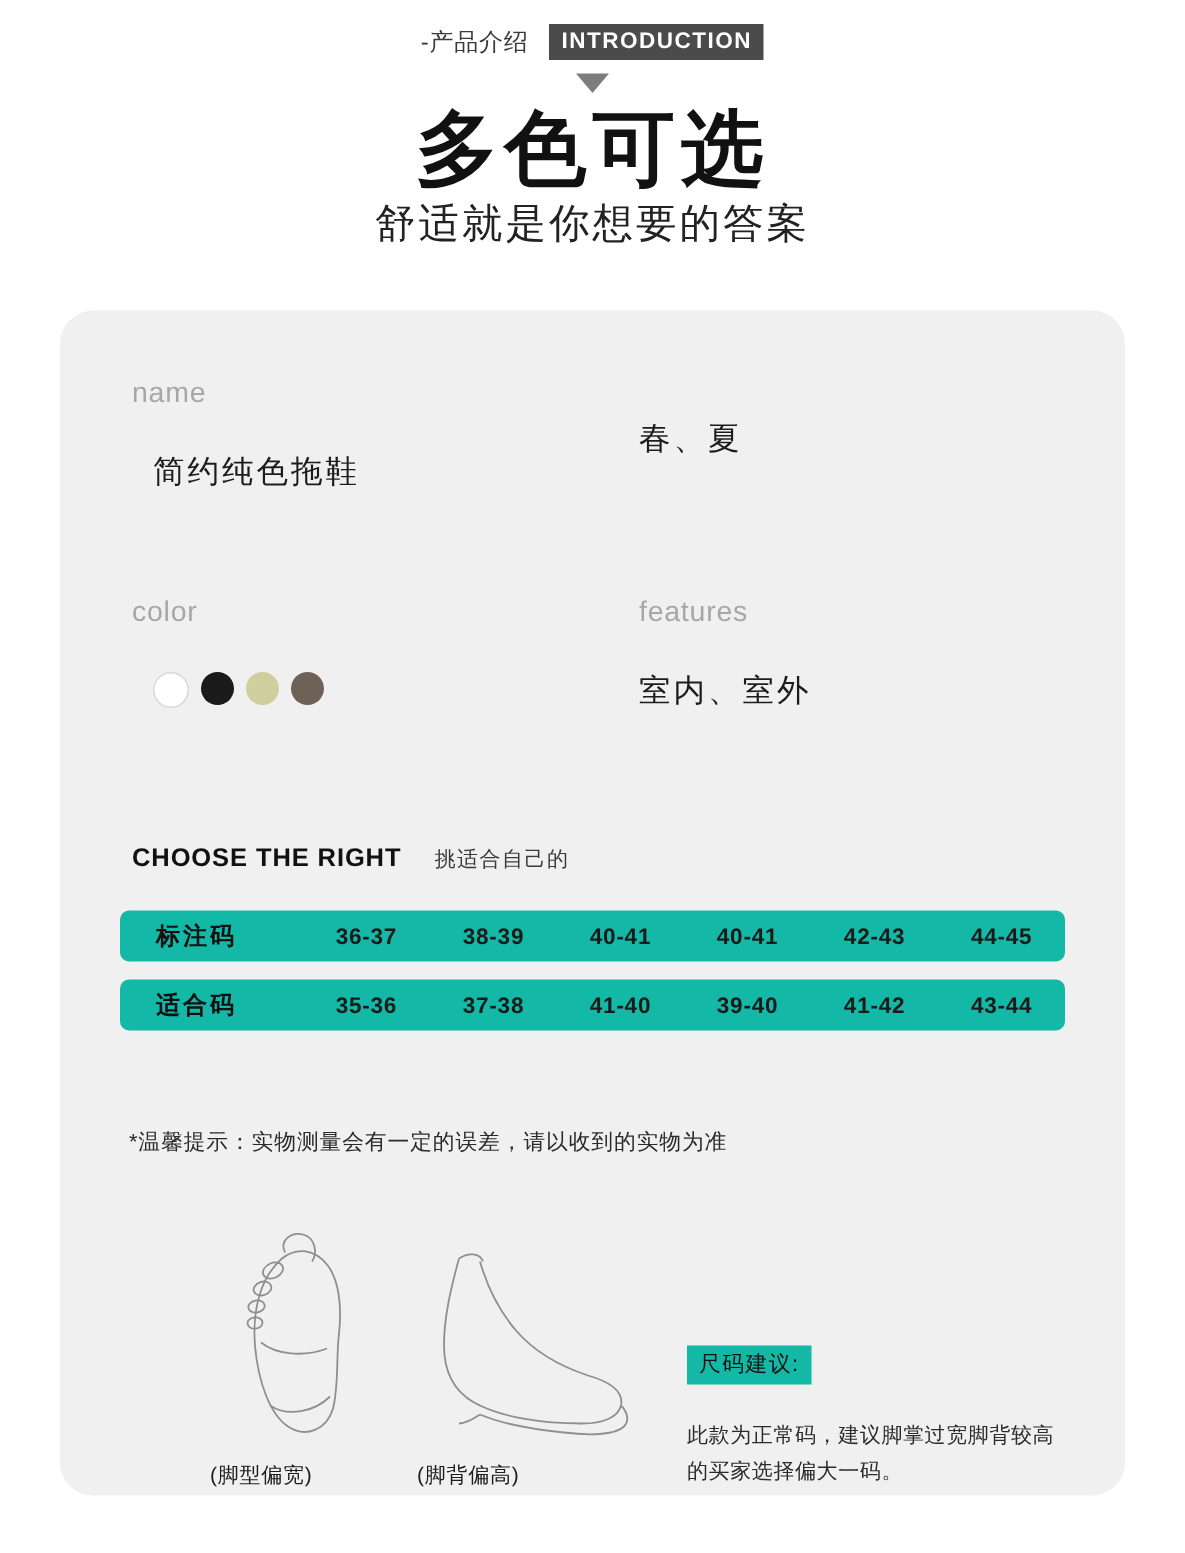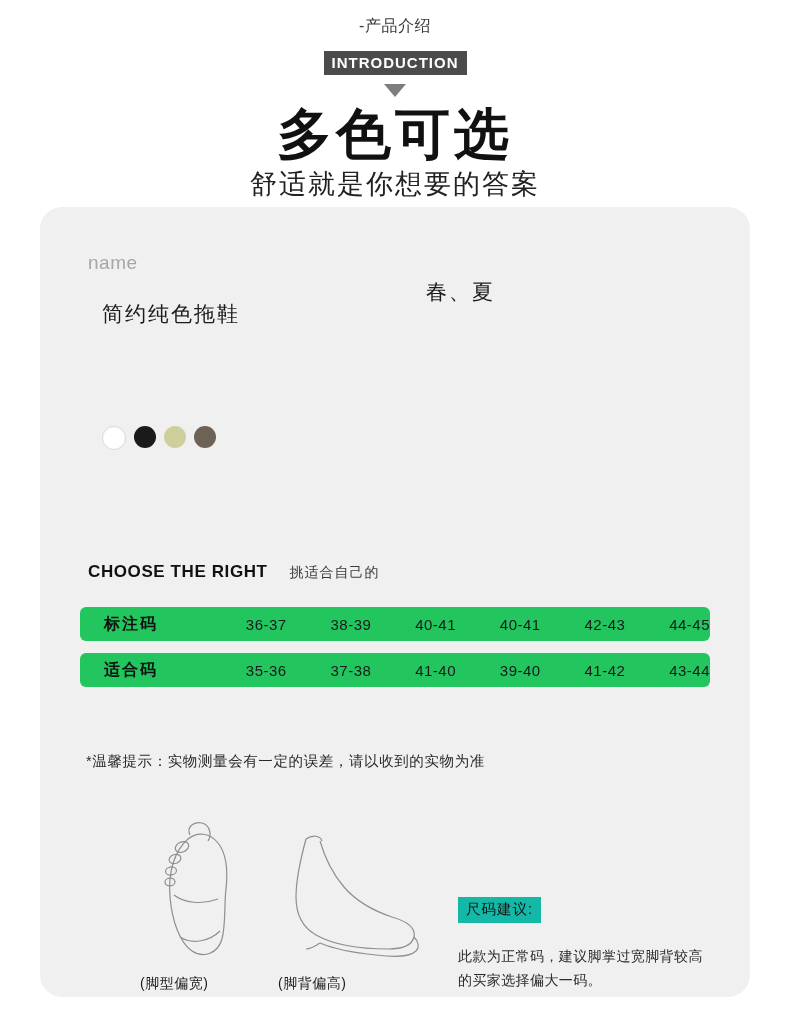--- a/index.html
+++ b/index.html
@@ -21,21 +21,20 @@
     padding-top: 16px;
     text-align: center;
   }
   .eyebrow {
     display: flex;
     align-items: center;
     justify-content: center;
     gap: 14px;
     font-size: 16px;
     letter-spacing: 0.5px;
-    flex-direction: column;
   }
   .eyebrow-cn {
     color: #3a3a3a;
     font-weight: 500;
     font-size: 16px;
   }
   .eyebrow-en {
     background: #4b4b4b;
     color: #ffffff;
     font-weight: bold;
@@ -154,39 +153,40 @@
   .size-table {
     position: absolute;
     left: 40px;
     top: 400px;
     width: 630px;
   }
   .size-row {
     display: flex;
     align-items: center;
     height: 34px;
-    background: #22c55e;
+    background: #14b8a6;
     border-radius: 6px;
     margin-bottom: 12px;
   }
   .size-head {
     width: 122px;
     font-size: 16px;
     font-weight: bold;
     color: #111111;
     letter-spacing: 2px;
     padding-left: 24px;
     box-sizing: border-box;
   }
   .size-cell {
     flex: 1;
-    text-align: right;
+    text-align: center;
     font-size: 15px;
     color: #1a1a1a;
     letter-spacing: 0.5px;
+    font-weight: bold;
   }
 
   
   .tip {
     position: absolute;
     left: 46px;
     top: 545px;
     font-size: 14.5px;
     color: #2a2a2a;
     letter-spacing: 0.6px;
@@ -255,26 +255,31 @@
       </div>
       <div class="spec-col right">
         <div class="spec-value no-indent">春、夏</div>
       </div>
     </div>
 
     <div class="row-gap"></div>
 
     <div class="spec-row">
       <div class="spec-col">
+        <div class="spec-label">color</div>
         <div class="swatches">
           <span class="swatch ring" style="background: rgb(255, 255, 255);"></span>
           <span class="swatch" style="background: rgb(26, 26, 26);"></span>
           <span class="swatch" style="background: rgb(207, 207, 158);"></span>
           <span class="swatch" style="background: rgb(110, 98, 87);"></span>
         </div>
+      </div>
+      <div class="spec-col right">
+        <div class="spec-label">features</div>
+        <div class="spec-value no-indent">室内、室外</div>
       </div>
     </div>
   </div>
 
   <div class="choose">
     <span class="choose-en">CHOOSE THE RIGHT</span>
     <span class="choose-cn">挑适合自己的</span>
   </div>
 
   <div class="size-table">

